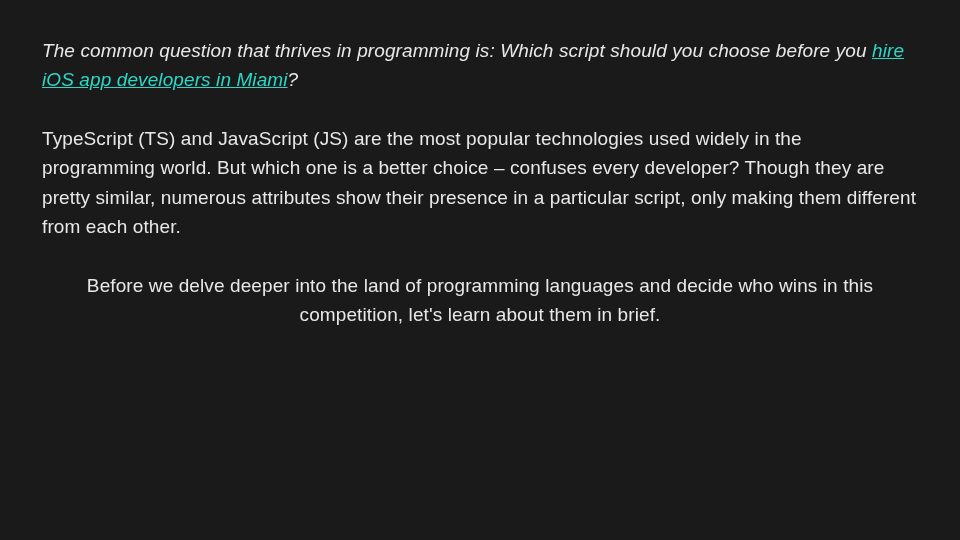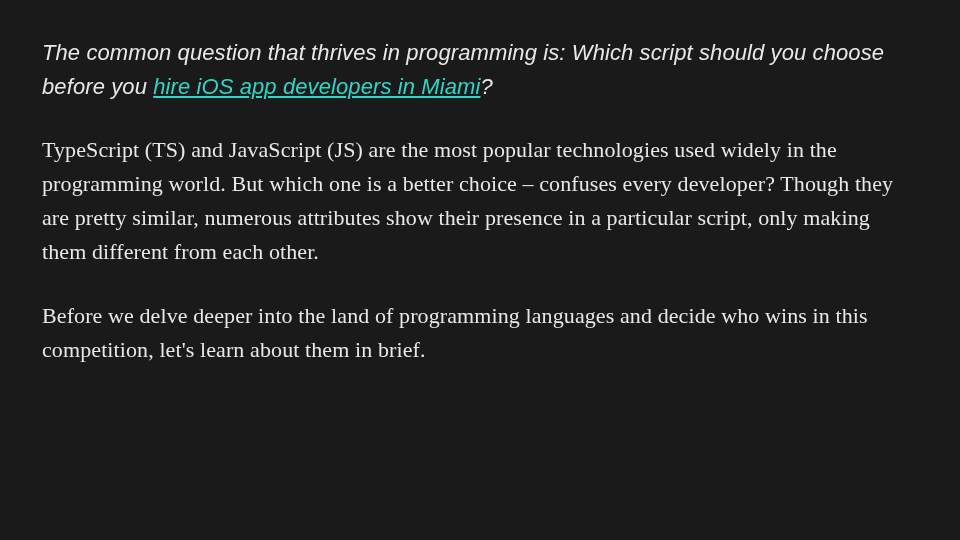--- a/index.html
+++ b/index.html
@@ -4,34 +4,33 @@
 <style>
   * { margin: 0; padding: 0; box-sizing: border-box; }
   html, body { width: 960px; height: 540px; overflow: hidden; }
   body {
     background: #1a1a1a;
     font-family: Arial, Helvetica, sans-serif;
     color: #e8e8e8;
     padding: 36px 42px;
   }
   .content {
-    font-size: 22px;
+    font-size: 19px;
     line-height: 1.55;
     font-weight: 400;
     letter-spacing: 0.1px;
   }
   .intro {
     font-style: italic;
     margin-bottom: 29px;
   }
   .para {
     margin-bottom: 29px;
-    font-family: Liberation Serif, serif;
   }
-  .para:last-child { margin-bottom: 0; }
+  .para:last-child { margin-bottom: 0; text-align: center; }
   a.link {
     color: #2dd6c6;
     text-decoration: underline;
   }
 </style>
 </head>
 <body>
 
 <div class="content">
 

